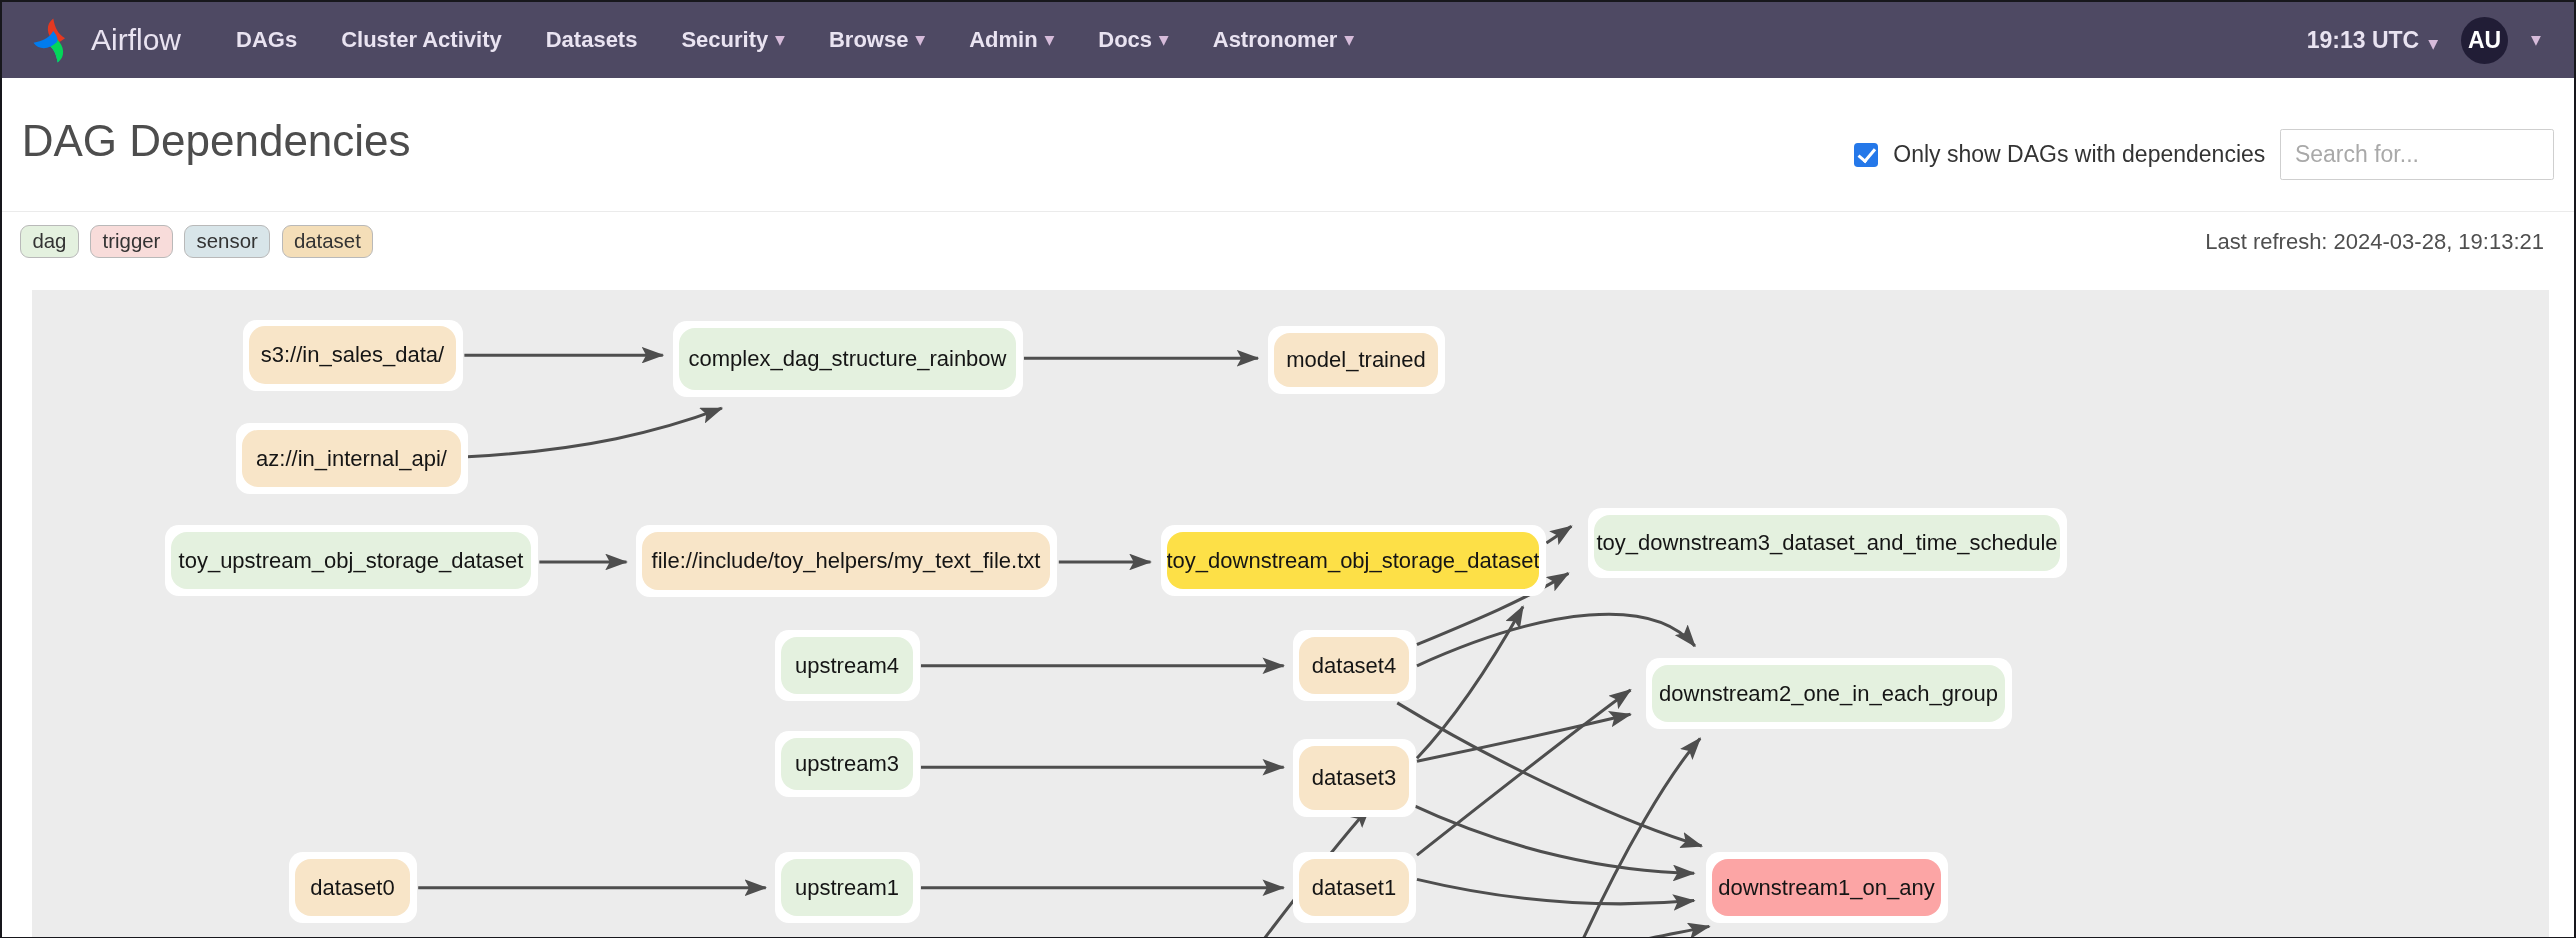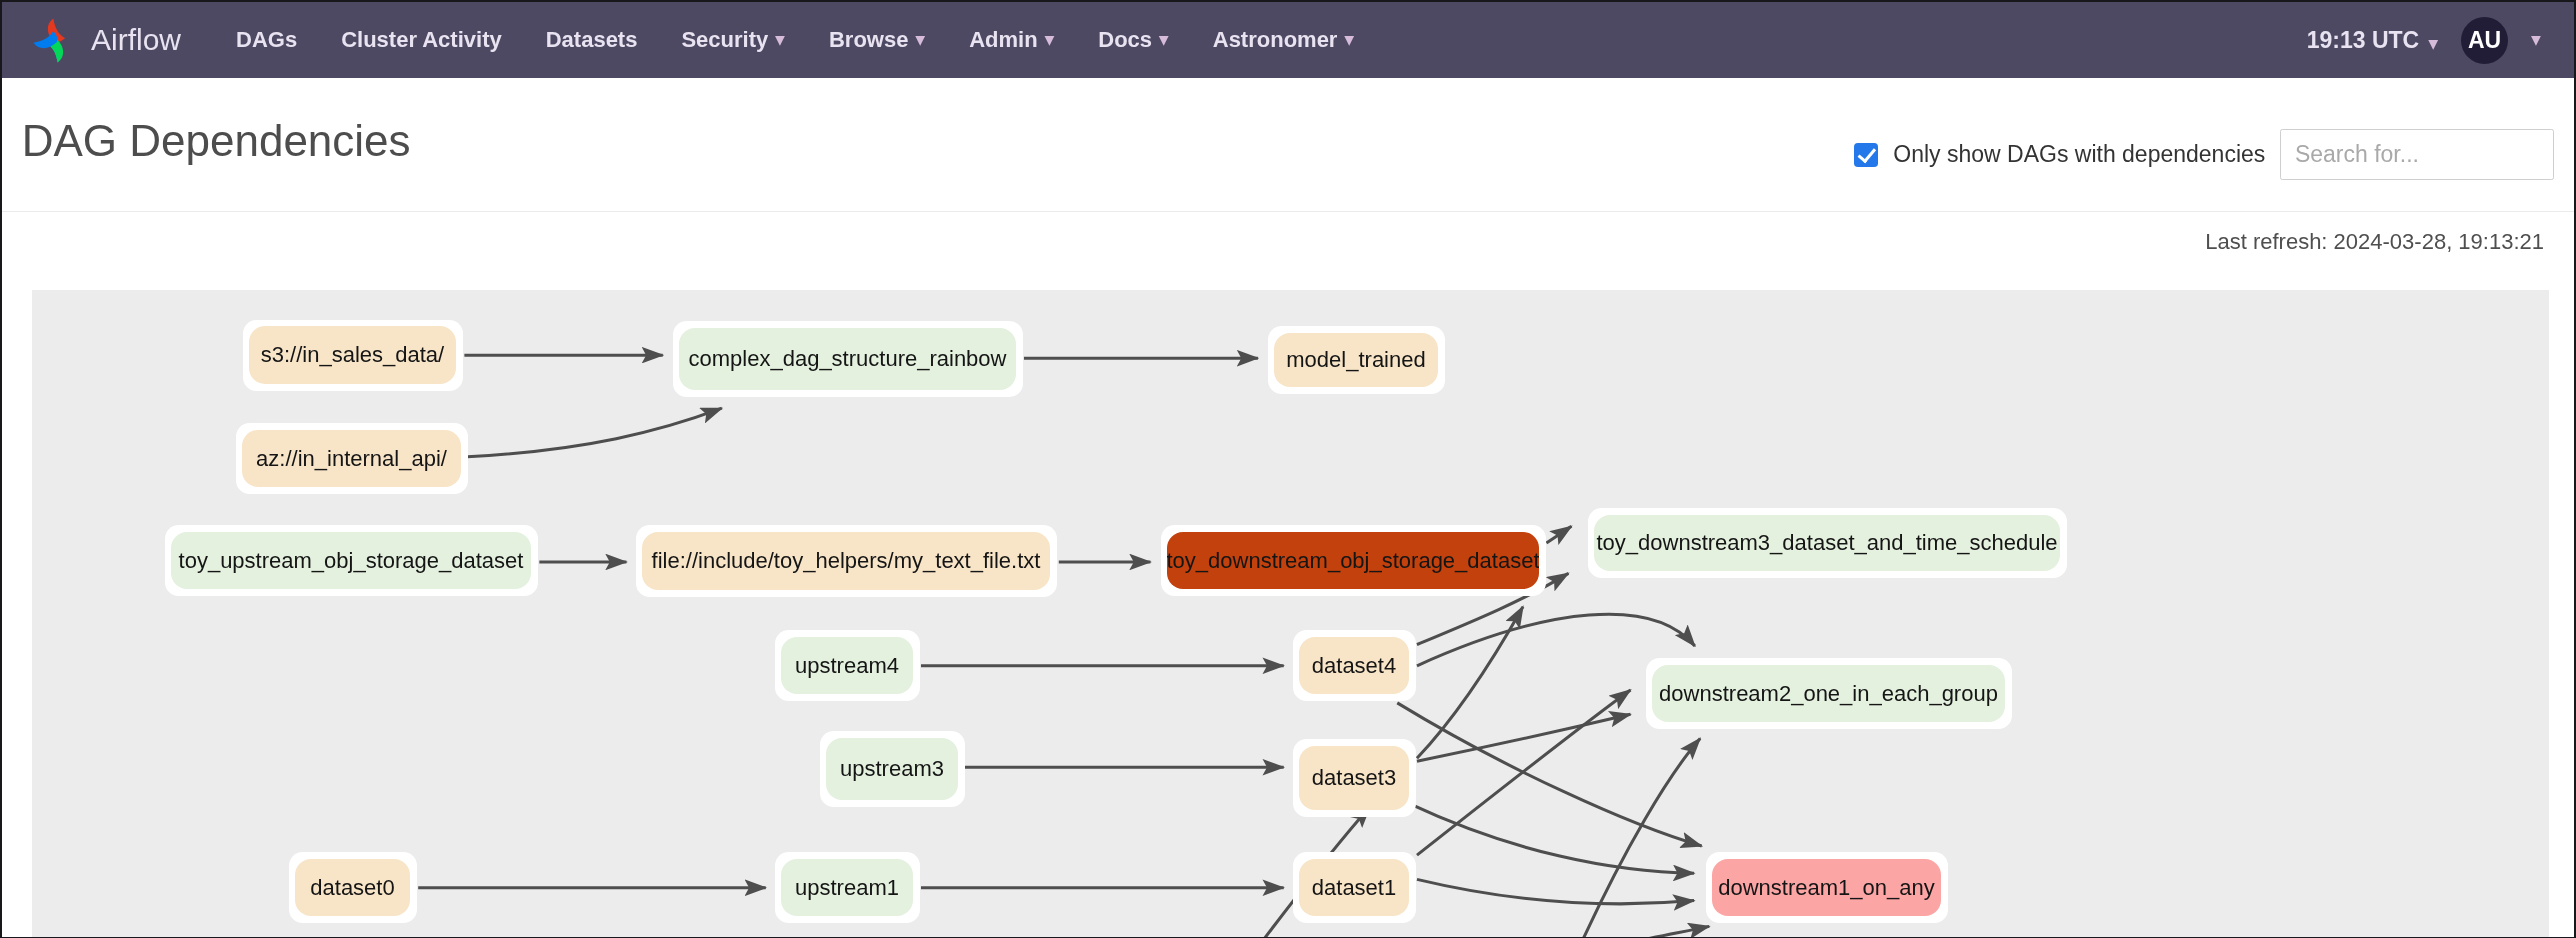--- a/index.html
+++ b/index.html
@@ -105,20 +105,26 @@
   </nav>
 
   <h2 class="page-title">DAG Dependencies</h2>
   <div class="header-right">
     <span class="chk checked" id="dep-checkbox" style="background: rgb(37, 120, 233);"></span>
     <span class="chk-label">Only show DAGs with dependencies</span>
     <input class="search-input" type="text" placeholder="Search for..." style="">
   </div>
   <hr class="title-divider">
 
+  <div class="legend" id="legend">
+      <span class="badge" style="background: rgb(228, 241, 223);">dag</span>
+      <span class="badge" style="background: rgb(248, 220, 218);">trigger</span>
+      <span class="badge" style="background: rgb(216, 229, 233);">sensor</span>
+      <span class="badge" style="background: rgb(244, 222, 184);">dataset</span>
+    </div>
   <span class="last-refresh">Last refresh: 2024-03-28, 19:13:21</span>
 
   <div class="graph" id="graph" style="background: rgb(236, 236, 236);">
     <svg id="edges" viewBox="39 380 3324 858" preserveAspectRatio="none">
       <defs>
         <marker id="arrow" viewBox="0 0 30 22" refX="28" refY="11" markerWidth="30" markerHeight="22" markerUnits="userSpaceOnUse" orient="auto">
           <path d="M0,0 L30,11 L0,22 L6,11 Z" fill="#4e4e4e"></path>
         </marker>
       </defs>
     <path d="M610,466 L872,466" class="edge" stroke="#4e4e4e" marker-end="url(#arrow)"></path>
@@ -156,32 +162,32 @@
         <div class="node" style="left: 1236px; top: 36px; width: 177px; height: 68px;">
           <div class="fill" style="background: rgb(248, 229, 200);">model_trained</div>
         </div>
         <div class="node" style="left: 133px; top: 235px; width: 373px; height: 71px;">
           <div class="fill" style="background: rgb(228, 241, 223);">toy_upstream_obj_storage_dataset</div>
         </div>
         <div class="node" style="left: 604px; top: 235px; width: 421px; height: 72px;">
           <div class="fill" style="background: rgb(248, 229, 200);">file://include/toy_helpers/my_text_file.txt</div>
         </div>
         <div class="node" style="left: 1129px; top: 235px; width: 385px; height: 71px;">
-          <div class="fill" style="background: #c2410c;">toy_downstream_obj_storage_dataset</div>
+          <div class="fill" style="background: #fde047;">toy_downstream_obj_storage_dataset</div>
         </div>
         <div class="node" style="left: 1556px; top: 218px; width: 479px; height: 70px;">
           <div class="fill" style="background: rgb(228, 241, 223);">toy_downstream3_dataset_and_time_schedule</div>
         </div>
         <div class="node" style="left: 743px; top: 340px; width: 145px; height: 71px;">
           <div class="fill" style="background: rgb(228, 241, 223);">upstream4</div>
         </div>
         <div class="node" style="left: 1261px; top: 340px; width: 123px; height: 71px;">
           <div class="fill" style="background: rgb(248, 229, 200);">dataset4</div>
         </div>
-        <div class="node" style="left: 788px; top: 441px; width: 145px; height: 76px;">
+        <div class="node" style="left: 743px; top: 441px; width: 145px; height: 66px;">
           <div class="fill" style="background: rgb(228, 241, 223);">upstream3</div>
         </div>
         <div class="node" style="left: 1261px; top: 441px; width: 123px; height: 78px; margin-top: 8px;">
           <div class="fill" style="background: rgb(248, 229, 200);">dataset3</div>
         </div>
         <div class="node" style="left: 257px; top: 562px; width: 128px; height: 71px;">
           <div class="fill" style="background: rgb(248, 229, 200);">dataset0</div>
         </div>
         <div class="node" style="left: 743px; top: 562px; width: 145px; height: 71px;">
           <div class="fill" style="background: rgb(228, 241, 223);">upstream1</div>

